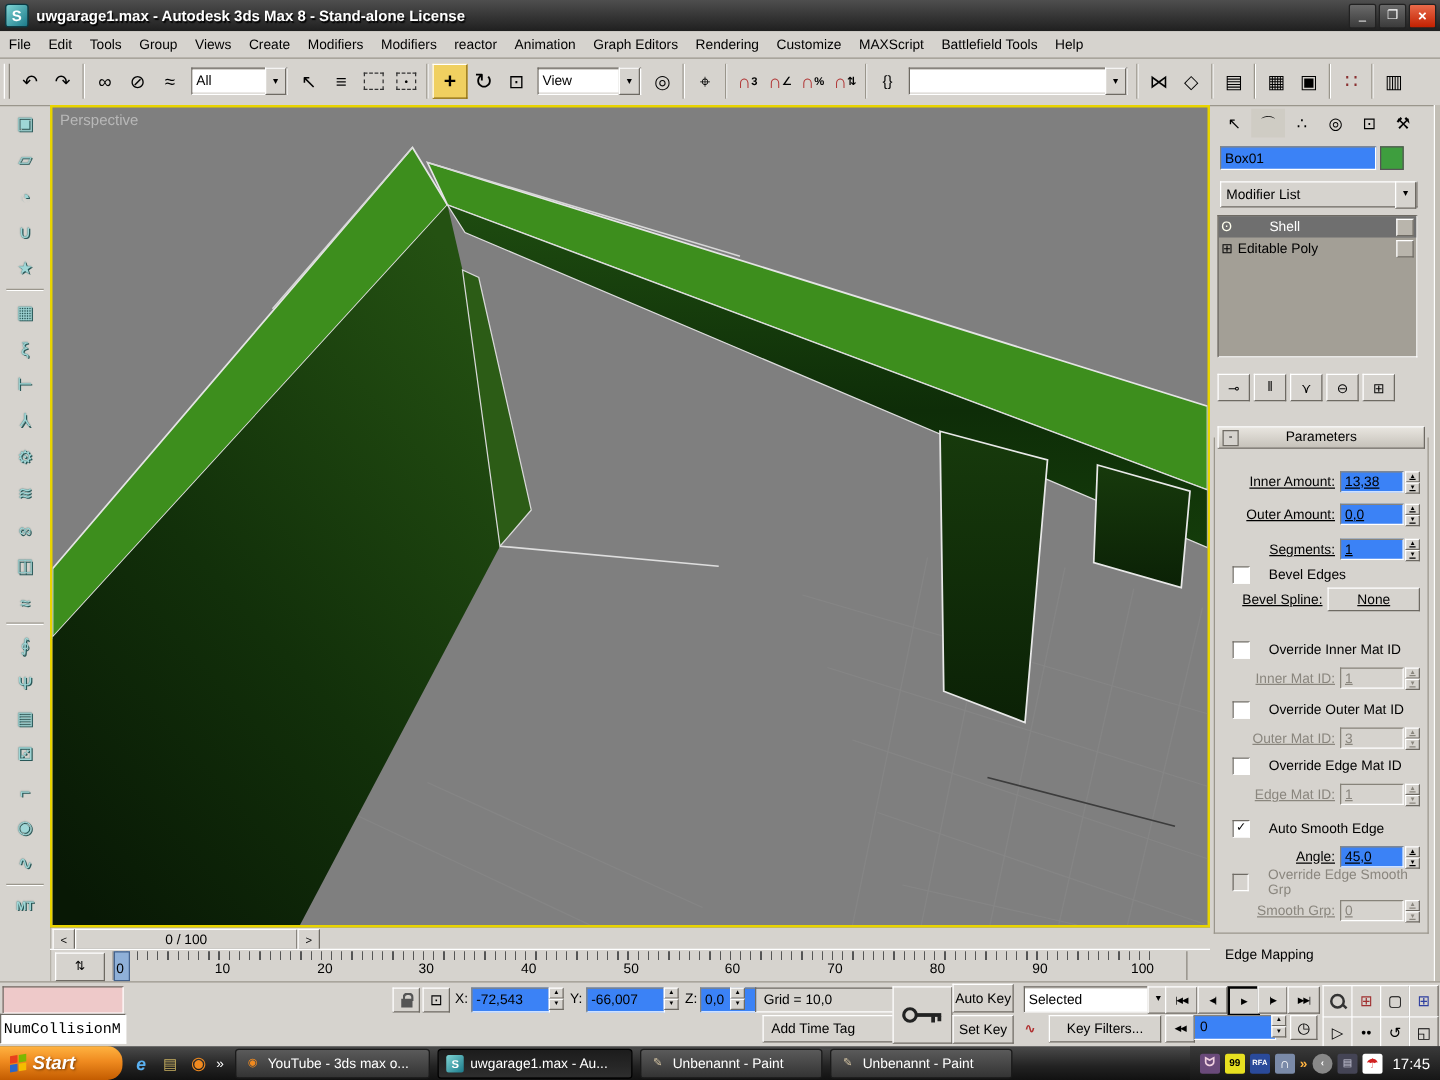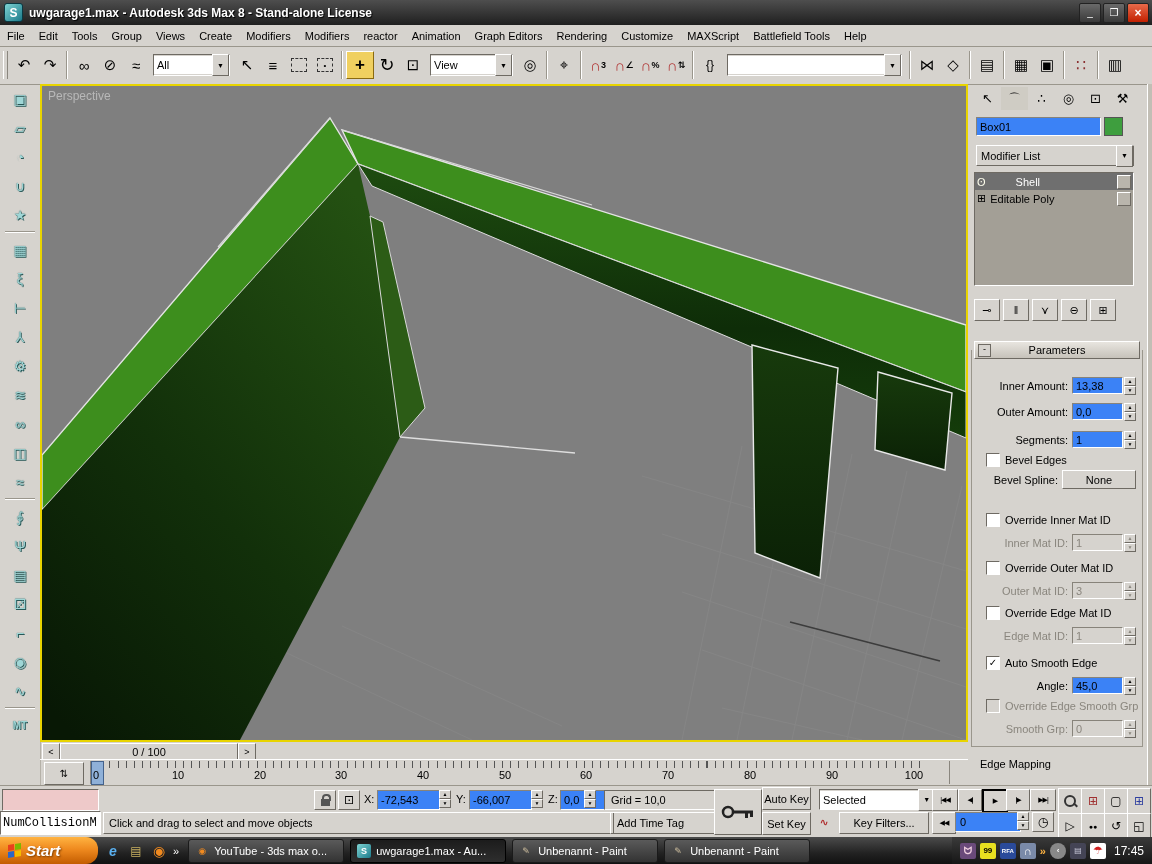--- a/index.html
+++ b/index.html
@@ -61,27 +61,27 @@
   .stackrow{height:17px;display:flex;align-items:center;padding:0 2px;gap:4px;}
   .stackrow.sel{background:#6f6f6f;color:#fff;}
   .stackbtn{margin-left:auto;width:12px;height:12px;background:#b9b5ac;border:1px solid;border-color:#fff #6e6a63 #6e6a63 #fff;}
   .stacktools{position:absolute;left:6px;top:215px;display:flex;gap:3px;}
   .stb{width:24px;height:20px;font-size:11px;}
   .rollout{position:absolute;left:3px;top:266px;width:170px;height:396px;border:1px solid #9a968c;border-top:none;}
   .rhead{position:absolute;left:2px;top:-9px;width:164px;height:16px;display:flex;align-items:center;justify-content:center;
          background:linear-gradient(#e8e5df,#c6c2ba);font-size:11px;}
   .rminus{position:absolute;left:3px;top:2px;width:11px;height:11px;font-size:9px;line-height:9px;text-align:center;
           border:1px solid #6e6a63;background:#d6d3ce;}
-  .prow{position:absolute;right:6px;height:17px;display:flex;align-items:center;}
+  .prow{position:absolute;right:6px;height:17px;display:flex;align-items:center;text-decoration:underline;}
   .plabel{margin-right:4px;white-space:nowrap;}
   .pfield{width:46px;height:15px;font-size:11px;display:flex;align-items:center;padding-left:3px;}
   .spin{display:flex;flex-direction:column;width:12px;height:17px;margin-left:1px;}
   .spin span{flex:1;font-size:5px;line-height:7px;display:flex;align-items:center;justify-content:center;
              background:var(--ui-gray,#d6d3ce);border:1px solid;border-color:#fff #6e6a63 #6e6a63 #fff;}
-  .cbrow{position:absolute;left:14px;display:flex;align-items:center;gap:5px;height:15px;}
+  .cbrow{position:absolute;left:14px;display:flex;align-items:center;gap:15px;height:15px;}
   .cb{width:12px;height:12px;background:#fff;border:1px solid;border-color:#6e6a63 #fff #fff #6e6a63;
       font-size:10px;line-height:11px;text-align:center;font-weight:bold;}
   .dis{color:#8a867e;}
   .dis .pfield{background:#d6d3ce;color:#8a867e;}
   .dis .cb{background:#d6d3ce;}
   .nonebtn{width:72px;height:17px;}
   .pscroll{position:absolute;right:0;top:0;width:4px;height:701px;background:#c2beb5;border-left:1px solid #fff;}
   
   .tslider{left:40px;top:742px;width:928px;height:17px;}
   .tsbtn{position:absolute;top:1px;width:16px;height:15px;font-size:9px;}
@@ -503,21 +503,20 @@
         <span>▲</span>
         <span>▼</span>
       </span>
     <span class="coordlbl" style="left:548px">Z:</span>
     <span class="coordfield field" style="left:560px;width:40px">0,0</span>
     <span class="spin abs" style="left:583px;top:4px;height:18px">
         <span>▲</span>
         <span>▼</span>
       </span>
     <div class="gridfield sunken">Grid = 10,0</div>
-    <div class="prompt">Click and drag to select and move objects</div>
     <div class="timetag">Add Time Tag</div>
     <span class="keybtn btn raised">
       <svg width="34" height="18" viewBox="0 0 34 18">
         <circle cx="7" cy="9" r="5" fill="none" stroke="#222" stroke-width="2.5"></circle>
         <rect x="12" y="7.5" width="20" height="3" fill="#222"></rect>
         <rect x="24" y="10" width="3" height="5" fill="#222"></rect>
           <rect x="29" y="10" width="3" height="4" fill="#222"></rect>
       </svg>
     </span>
     <span class="akbtn btn raised" style="top:1px">Auto Key</span>

